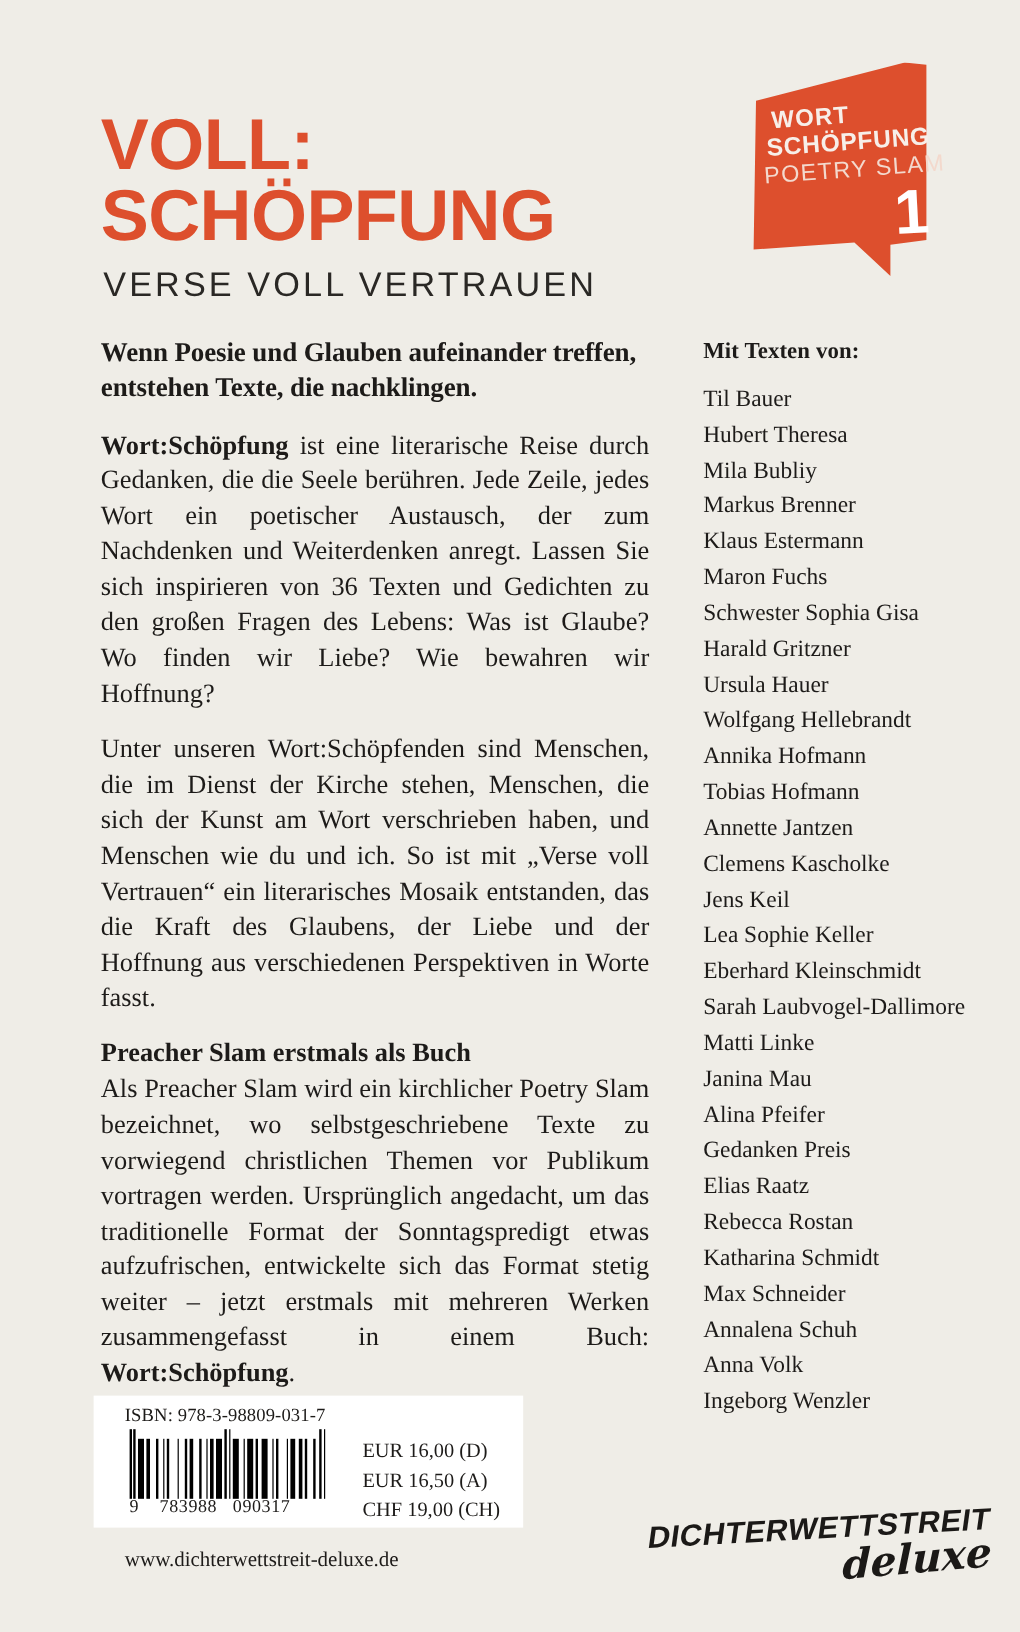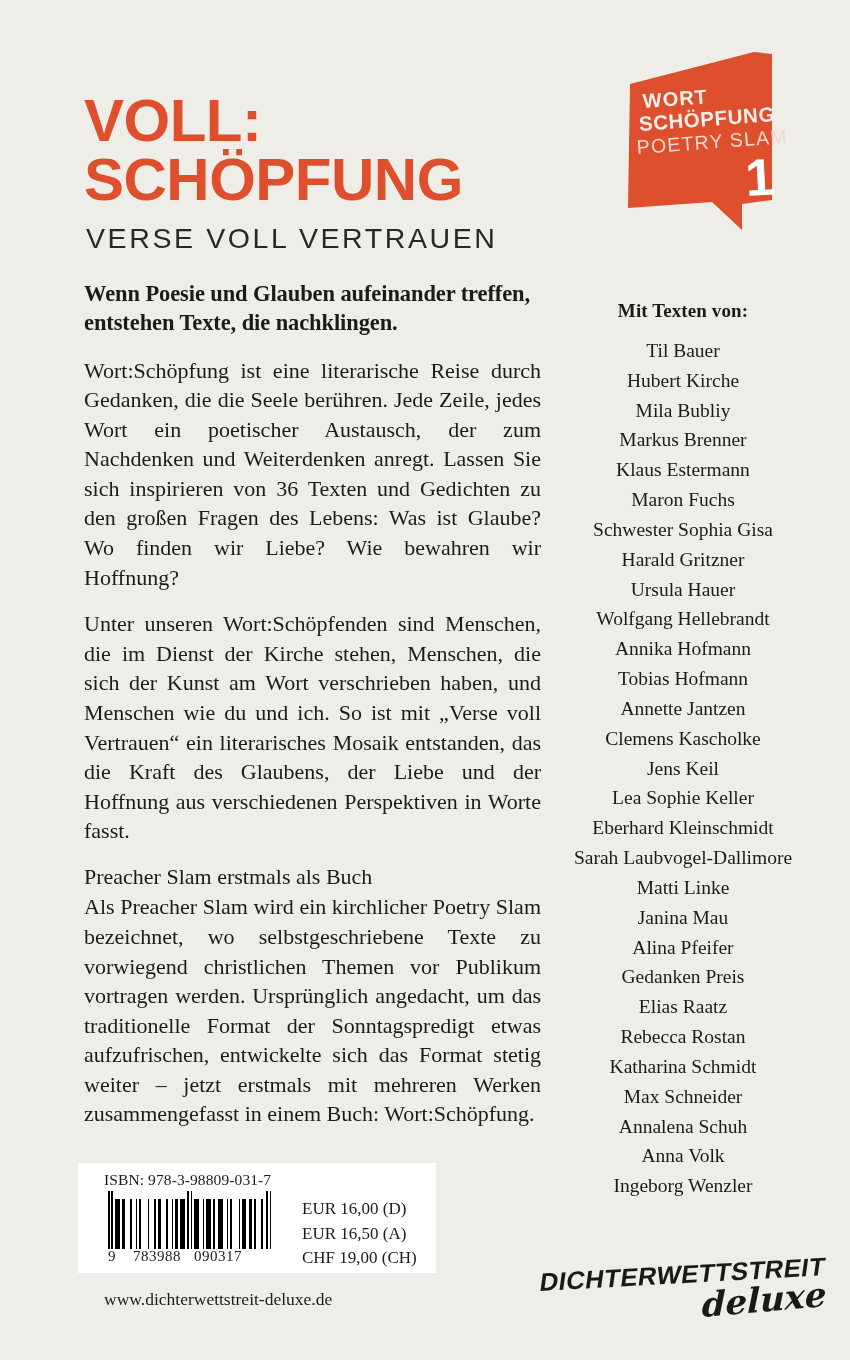--- a/index.html
+++ b/index.html
@@ -118,21 +118,21 @@
   }
   .para {
     font-size: 22px;
     line-height: 1.345;
     margin: 0 0 17px 0;
     text-align: justify;
     text-justify: inter-word;
     hyphens: manual;
   }
   .para:last-child { margin-bottom: 0; }
-  .para b, .sec-title { font-weight: normal; }
+  .para b, .sec-title { font-weight: bold; }
   .sec-title {
     font-size: 22px;
     line-height: 1.3;
     margin: 0 0 1px 0;
   }
 
   
   .barcode-box {
     position: absolute;
     left: 78px;
@@ -183,25 +183,24 @@
     position: absolute;
     left: 104px;
     top: 1289px;
     font-size: 17.5px;
     color: #1d1b19;
   }
 
   
   .authors {
     position: absolute;
-    left: 560px;
+    left: 586px;
     top: 282px;
     width: 246px;
-    text-align: center;
-    margin-top: 18px;
+    text-align: left;
   }
   .authors-head {
     font-size: 19px;
     font-weight: bold;
     margin: 0 0 14px 0;
     letter-spacing: 0.1px;
   }
   .author-name {
     font-size: 19.5px;
     line-height: 1.53;
@@ -356,21 +355,21 @@
         </div>
     </div>
   </div>
 
   <div class="site-url">www.dichterwettstreit-deluxe.de</div>
 
   <div class="authors">
     <div class="authors-head">Mit Texten von:</div>
     <div id="author-list">
         <div class="author-name">Til Bauer</div>
-        <div class="author-name">Hubert Kirche</div>
+        <div class="author-name">Hubert Theresa</div>
         <div class="author-name">Mila Bubliy</div>
         <div class="author-name">Markus Brenner</div>
         <div class="author-name">Klaus Estermann</div>
         <div class="author-name">Maron Fuchs</div>
         <div class="author-name">Schwester Sophia Gisa</div>
         <div class="author-name">Harald Gritzner</div>
         <div class="author-name">Ursula Hauer</div>
         <div class="author-name">Wolfgang Hellebrandt</div>
         <div class="author-name">Annika Hofmann</div>
         <div class="author-name">Tobias Hofmann</div>

